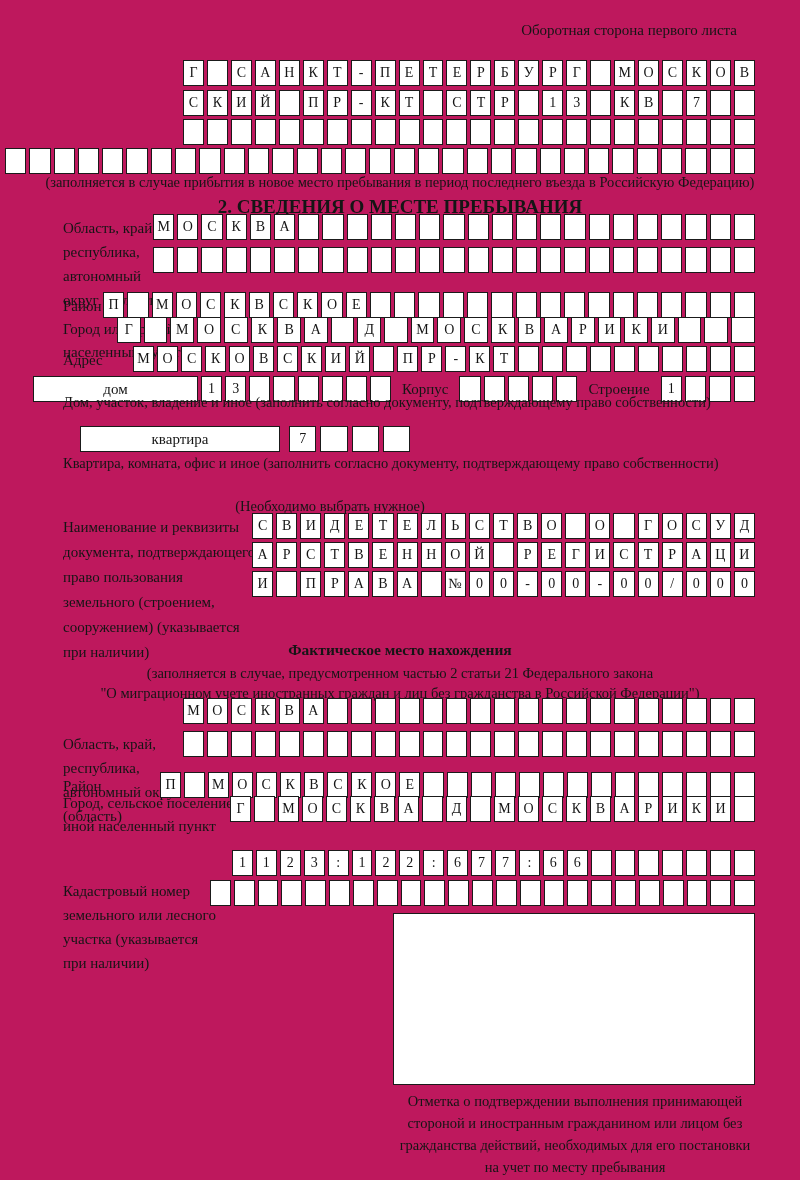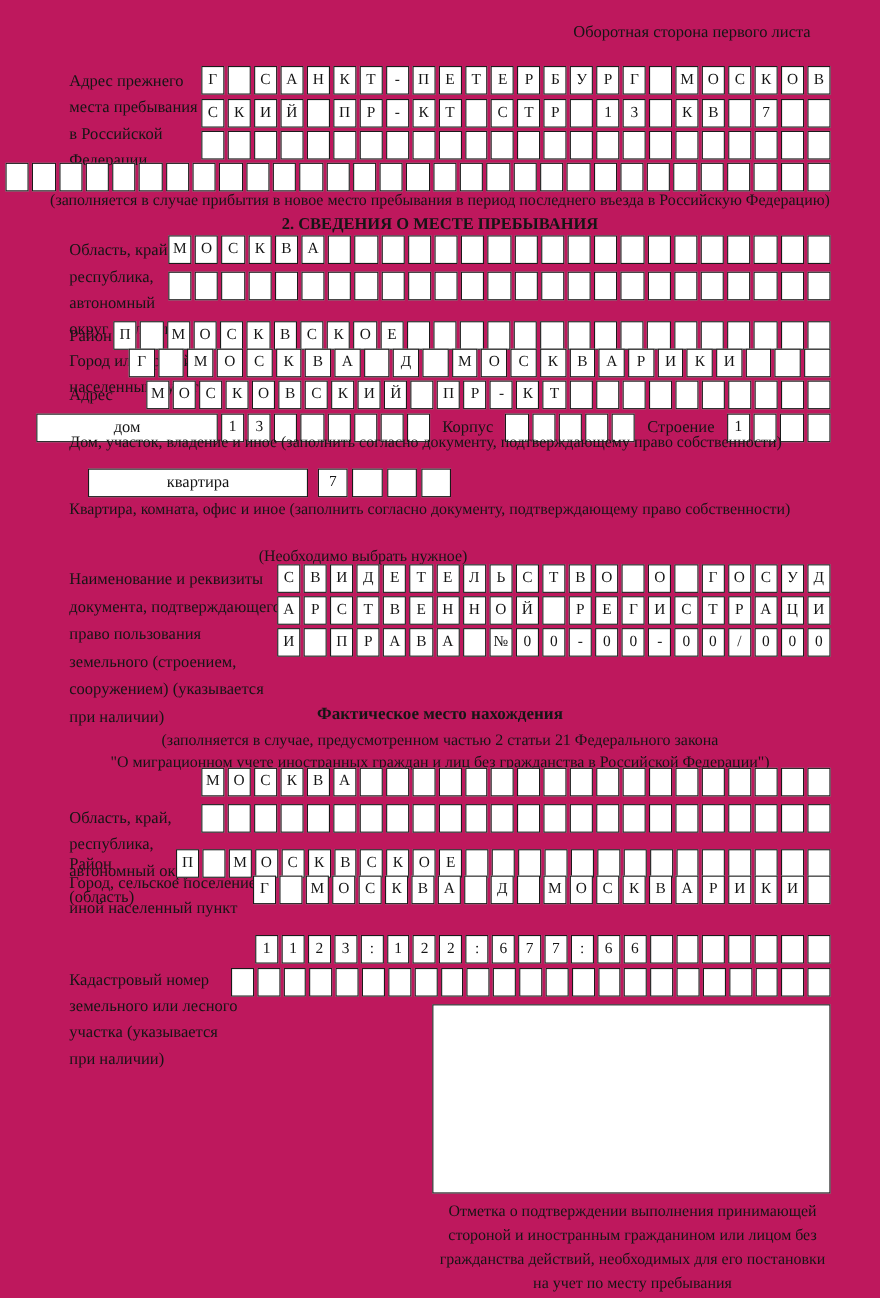--- a/index.html
+++ b/index.html
@@ -21,24 +21,20 @@
         font-size:14px;box-sizing:border-box;}
   .stamp{position:absolute;border:1.5px solid #1a1a1a;background:#fff;}
 </style>
 </head>
 <body>
 
 <div class="page">
 
   <div class="abs note" style="top:22px;right:63px;font-size:15px;">Оборотная сторона первого листа</div>
 
-  <div class="abs lbl" style="left:63px;top:62px;">Адрес прежнего
-места пребывания
-в Российской
-Федерации</div>
   <div class="boxrow" style="left:183px;top:60px;width:572px;">
       <span class="cell">Г</span>
       <span class="cell"></span>
       <span class="cell">С</span>
       <span class="cell">А</span>
       <span class="cell">Н</span>
       <span class="cell">К</span>
       <span class="cell">Т</span>
       <span class="cell">-</span>
       <span class="cell">П</span>
@@ -138,21 +134,21 @@
       <span class="cell"></span>
       <span class="cell"></span>
       <span class="cell"></span>
       <span class="cell"></span>
       <span class="cell"></span>
       <span class="cell"></span>
       <span class="cell"></span>
     </div>
   <div class="abs note center" style="top:174px;">(заполняется в случае прибытия в новое место пребывания в период последнего въезда в Российскую Федерацию)</div>
 
-  <div class="abs bold center" style="top:196px;font-size:15px;">2. СВЕДЕНИЯ О МЕСТЕ ПРЕБЫВАНИЯ</div>
+  <div class="abs bold center" style="top:196px;font-size:19px;">2. СВЕДЕНИЯ О МЕСТЕ ПРЕБЫВАНИЯ</div>
 
   <div class="abs lbl" style="left:63px;top:216px;">Область, край,
 республика,
 автономный
 округ (область)</div>
   <div class="boxrow" style="left:153px;top:214px;width:602px;">
       <span class="cell">М</span>
       <span class="cell">О</span>
       <span class="cell">С</span>
       <span class="cell">К</span>

